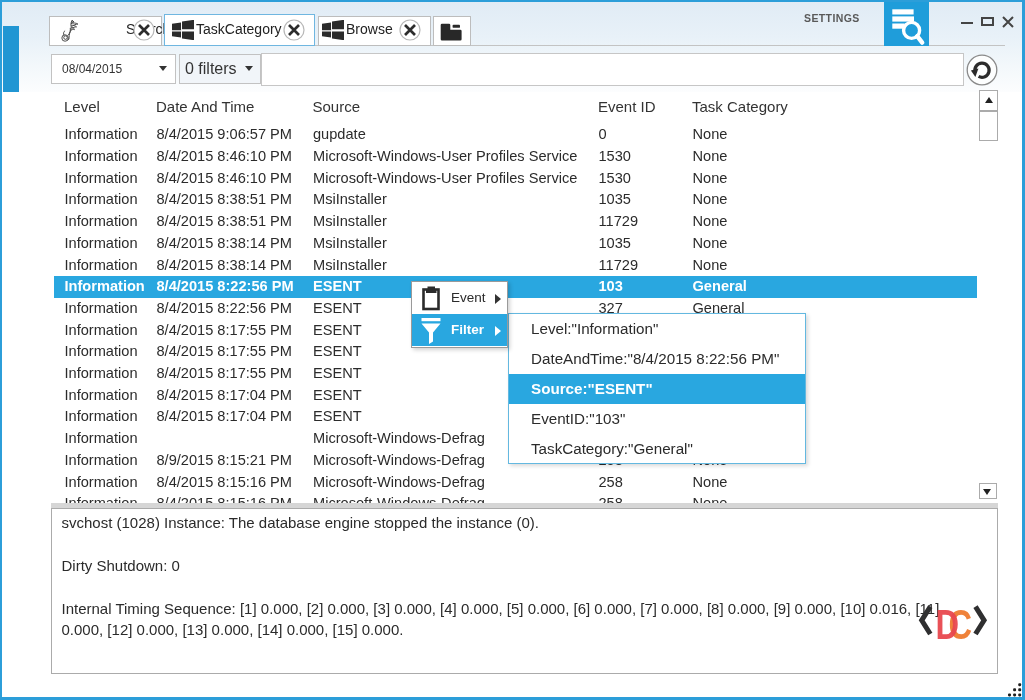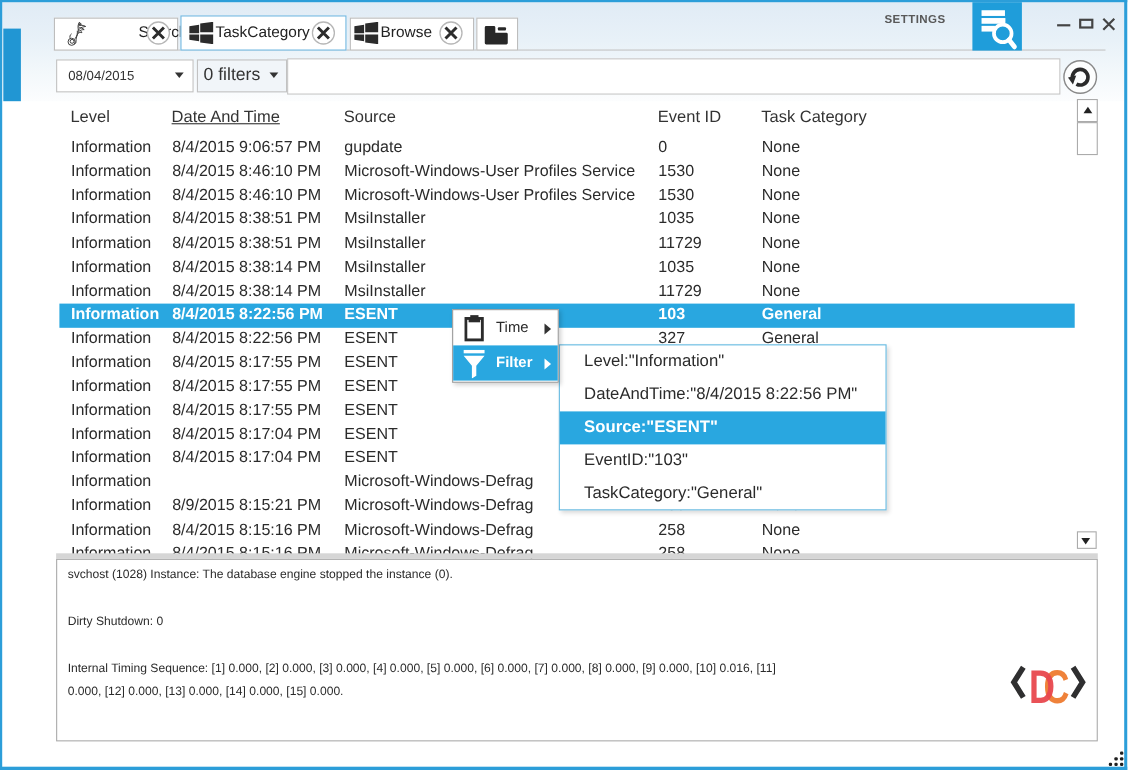--- a/index.html
+++ b/index.html
@@ -30,21 +30,21 @@
 .hdr{position:absolute;top:98.5px;height:16px;line-height:16px;font-size:15px;color:#333;white-space:nowrap;}
 .row{position:absolute;left:0;width:1025px;height:21.7px;font-size:14.6px;color:#2b2b2b;}
 .row span{position:absolute;top:0;line-height:21.7px;white-space:nowrap;}
 .row.sel{left:54px;width:923px;background:#29a7e0;color:#fff;font-weight:bold;}
 .row.sel span{margin-left:-54px;}
 
 .sbtn{position:absolute;background:#fff;border:1px solid #ababab;box-sizing:border-box;}
 
 .splitter{position:absolute;left:51px;top:503.3px;width:947px;height:4.4px;background:#d6d6d6;z-index:5;}
 .panel{position:absolute;left:51px;top:507.5px;width:947px;height:166px;background:#fff;border:1px solid #ababab;box-sizing:border-box;z-index:5;}
-.ptext{position:absolute;left:9.5px;font-size:11px;color:#2b2b2b;line-height:21.5px;white-space:nowrap;}
+.ptext{position:absolute;left:9.5px;font-size:15px;color:#2b2b2b;line-height:21.5px;white-space:nowrap;}
 
 .menu{position:absolute;left:411px;top:281px;width:97px;height:67px;background:#fff;border:1px solid #9a9a9a;box-sizing:border-box;z-index:20;box-shadow:2px 2px 4px rgba(0,0,0,0.18);}
 .mitem{position:absolute;left:0;width:95px;height:31.5px;}
 .mitem.blue{background:#29a7e0;}
 .mlabel{position:absolute;left:39px;top:0;line-height:31.5px;font-size:13.5px;color:#2b2b2b;}
 .marrow{position:absolute;left:83px;top:12px;width:0;height:0;border-top:5px solid transparent;border-bottom:5px solid transparent;border-left:6.5px solid #333;}
 .submenu{position:absolute;left:507.5px;top:313px;width:298px;height:150.5px;background:#fff;border:1px solid #63b8e0;box-sizing:border-box;z-index:19;box-shadow:2px 2px 4px rgba(0,0,0,0.15);}
 .subitem{position:absolute;left:0;width:296px;height:30.05px;line-height:30.05px;font-size:15.2px;color:#2b2b2b;padding-left:22.5px;box-sizing:border-box;white-space:nowrap;}
 .subitem.subsel{background:#29a7e0;color:#fff;font-weight:bold;}
 
@@ -132,21 +132,21 @@
   <div class="abs" style="left:185px;top:54px;height:30px;line-height:30px;font-size:16px;color:#333;">0 filters</div>
   <div class="caret" style="left:245px;top:66px;"></div>
   <div class="input"></div>
   <svg class="abs" style="left:966px;top:54px" width="32" height="32" viewBox="0 0 32 32">
     <circle cx="16" cy="16" r="14.8" fill="#fdfefe" stroke="#8a8a8a" stroke-width="1.3"></circle>
     <path d="M9.2 18.2 A7.1 7.1 0 1 1 12.6 22.4" fill="none" stroke="#2b2b2b" stroke-width="3.3"></path>
     <path d="M4.9 16.4 L12.4 14.6 L9.4 22.9 Z" fill="#2b2b2b"></path>
   </svg>
 
   <div class="hdr" style="left:64px;">Level</div>
-  <div class="hdr" style="left:156px;text-decoration:underline;">Date And Time</div>
+  <div class="hdr" style="left:156px;">Date And Time</div>
   <div class="hdr" style="left:312.5px;">Source</div>
   <div class="hdr" style="left:598px;">Event ID</div>
   <div class="hdr" style="left:692px;">Task Category</div>
 
 <div class="row" style="top:124.3px">
       <span style="left:64.5px">Information</span>
       <span style="left:156.5px">8/4/2015 9:06:57 PM</span>
       <span style="left:313px">gupdate</span>
       <span style="left:598.5px">0</span>
       <span style="left:692.5px">None</span>
@@ -292,21 +292,21 @@
     </g>
   </svg>
 
   <div class="menu">
     <div class="mitem" style="top:0;">
       <svg class="abs" style="left:10px;top:4px" width="19" height="25" viewBox="0 0 19 25">
         <rect x="1.5" y="3.5" width="15" height="19.5" fill="#fff" stroke="#2b2b2b" stroke-width="2.6"></rect>
         <rect x="5.5" y="0.5" width="7.5" height="6" fill="#2b2b2b"></rect>
         <rect x="4" y="3.5" width="10.5" height="3.5" fill="#2b2b2b"></rect>
       </svg>
-      <div class="mlabel">Time</div>
+      <div class="mlabel">Event</div>
       <div class="marrow"></div>
     </div>
     <div class="mitem blue" style="top:31.5px;height:32px;">
       <svg class="abs" style="left:9px;top:4px" width="20" height="26" viewBox="0 0 20 26">
         <rect x="0.5" y="0" width="19" height="3.2" fill="#fff"></rect>
         <path d="M0.5 5.5 L19.5 5.5 L12 14.5 L12 23.5 L8 26 L8 14.5 Z" fill="#fff"></path>
       </svg>
       <div class="mlabel" style="color:#fff;font-weight:bold;">Filter</div>
       <div class="marrow" style="border-left-color:#fff;"></div>
     </div>

